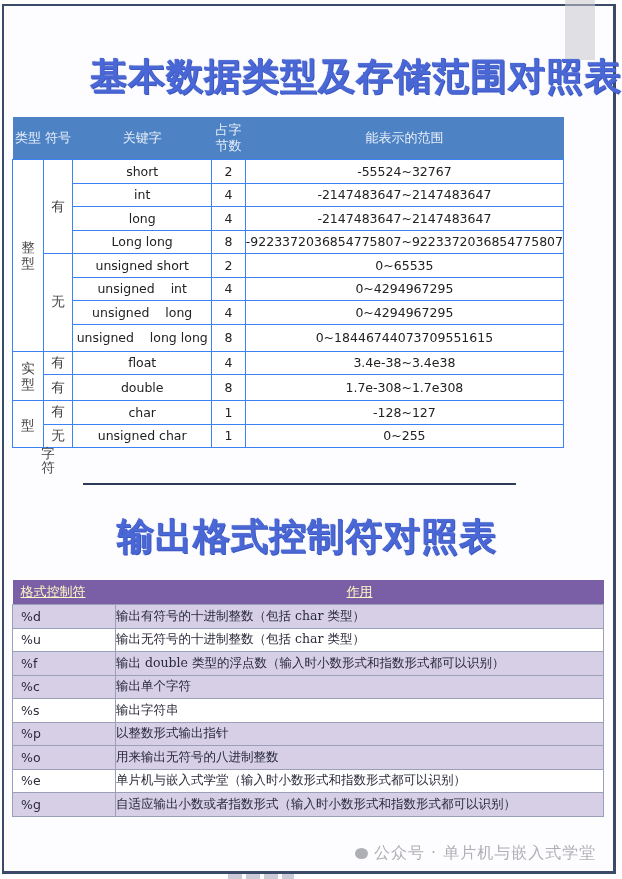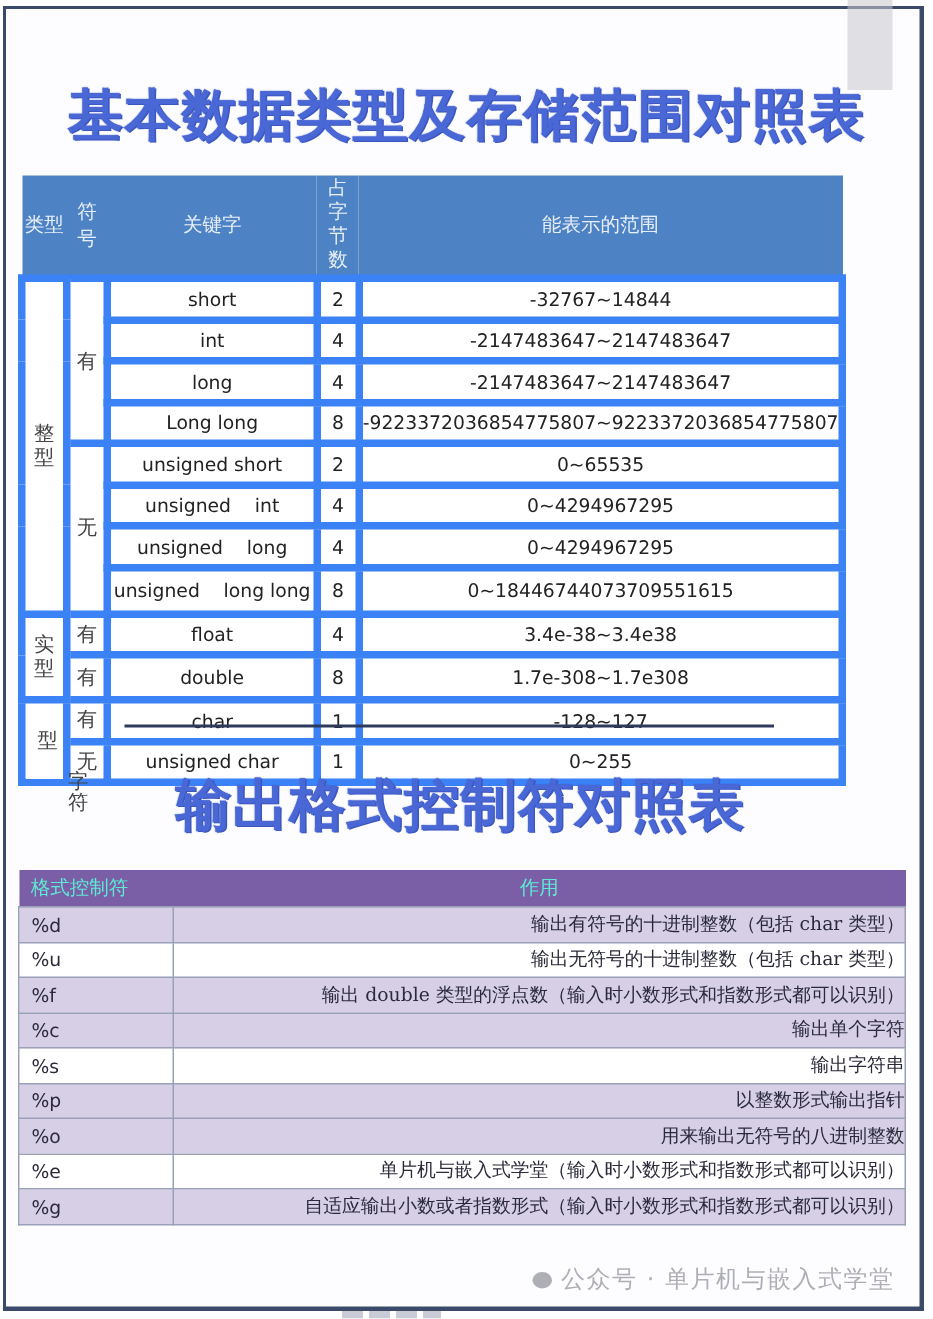--- a/index.html
+++ b/index.html
@@ -15,56 +15,57 @@
   }
   .scroll-ghost {
     position:absolute; left:565px; top:0; width:30px; height:60px;
     background:rgba(200,200,205,0.55);
   }
   .title {
     position:absolute; left:0; width:622px; text-align:center;
     color:#4a67d6; font-weight:bold; letter-spacing:1px;
     text-shadow: 1px 1px 0 #3d57c0, 0 0 1px #3d57c0;
   }
-  .title1 { top:52px; font-size:37px; }
+  .title1 { top:52px; font-size:37px;text-align:right; }
   .title2 { top:512px; font-size:37px; left:-4px; }
   .divider {
     position:absolute; left:83px; top:483px; width:433px; height:2px; background:#2e3a5c;
   }
 
   
   table { border-collapse:collapse; position:absolute; }
   .t1 { left:12px; top:117px; width:552px; font-size:12.5px; color:#222; }
   .t1 th {
     background:#4d83c4; color:#e8eef8; font-weight:normal; height:40px;
     font-size:13px; border:none;
   }
   .t1 td {
-    border:5px solid #3b82f6; text-align:center; height:22.5px; padding:0;
+    border:1px solid #3b82f6; text-align:center; height:22.5px; padding:0;
     background:#ffffff;
   }
   .t1 td.grp { font-family:"DejaVu Serif", "Liberation Serif", serif; font-size:13.5px; color:#444; }
   .t1 td.vert { width:46px; }
   .vtxt { display:inline-block; width:14px; line-height:16px; word-break:break-all; }
   .char-cell { position:relative; }
   .char-cell .a { position:absolute; left:8px; top:16px; }
   .char-cell .b { position:absolute; left:28px; top:4px; width:14px; line-height:14px; word-break:break-all;margin-top:41px; }
 
   
   .t2 { left:12px; top:580px; width:592px; font-size:12.5px; color:#2a2a3a; }
   .t2 th {
-    background:#7a5fa6; color:#5eead4; font-weight:normal; height:22px; font-size:13px;
+    background:#7a5fa6; color:#fef9c3; font-weight:normal; height:22px; font-size:13px;
     border:none;
+    text-decoration:underline;
   }
   .t2 th.c1 { text-align:left; padding-left:8px; }
   .t2 td {
     height:22.5px; padding:0; border:1px solid #9aa0b8;
   }
   .t2 td.spec { text-align:left; padding-left:8px; width:94px; font-weight:normal; }
-  .t2 td.desc { text-align:right; font-family:"DejaVu Serif", "Liberation Serif", serif; font-size:12.5px; }
+  .t2 td.desc { text-align:left; font-family:"DejaVu Serif", "Liberation Serif", serif; font-size:12.5px; }
   .t2 tr.odd td { background:#d6cfe6; }
   .t2 tr.even td { background:#ffffff; }
 
   .watermark {
     position:absolute; left:355px; top:843px; font-size:16px; color:rgba(110,110,120,0.55);
     white-space:nowrap; letter-spacing:1px;
   }
   .wm-icon {
     display:inline-block; width:13px; height:11px; border-radius:50%;
     background:rgba(110,110,120,0.55); margin-right:6px; vertical-align:middle;
@@ -94,21 +95,21 @@
       </th>
       <th>能表示的范围</th>
     </tr>
   </thead>
   <tbody>
     <tr>
       <td class="grp vert" rowspan="8"><span class="vtxt">整型</span></td>
       <td class="grp" rowspan="4">有</td>
       <td>short</td>
       <td>2</td>
-      <td>-32767~14844</td>
+      <td>-55524~32767</td>
     </tr>
     <tr>
       <td>int</td>
       <td>4</td>
       <td>-2147483647~2147483647</td>
     </tr>
     <tr>
       <td>long</td>
       <td>4</td>
       <td>-2147483647~2147483647</td>

